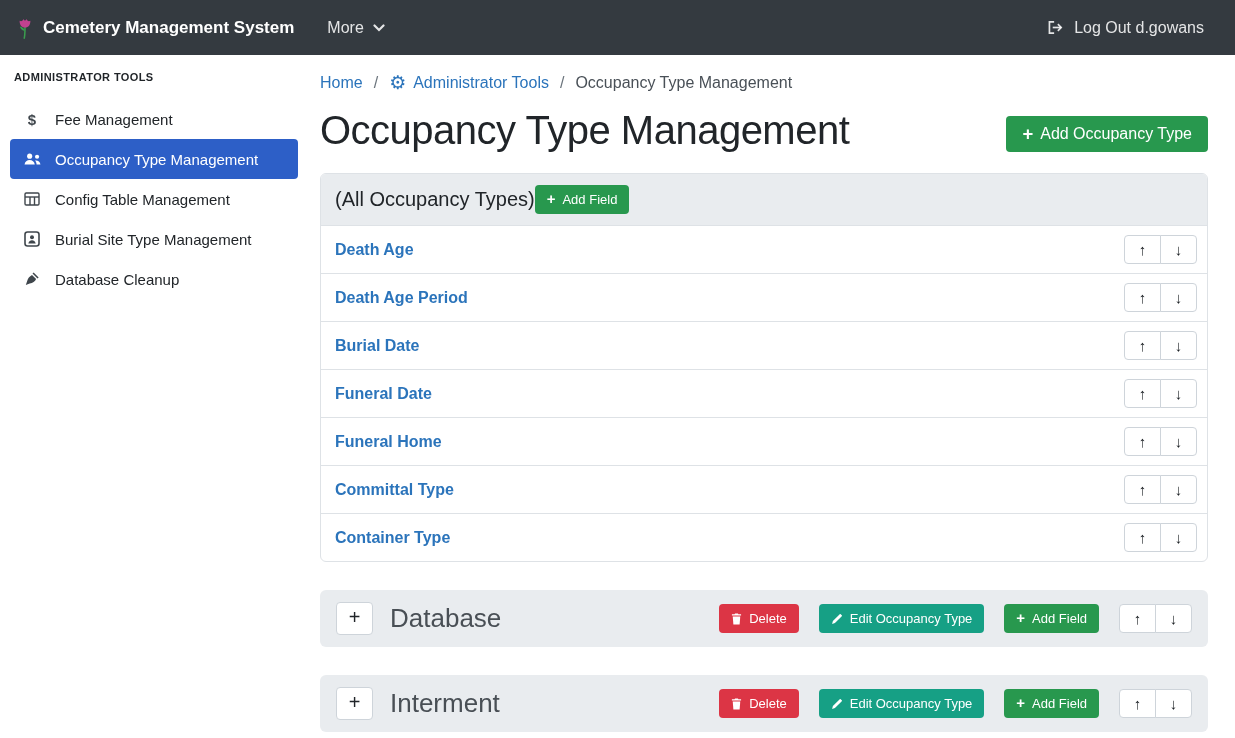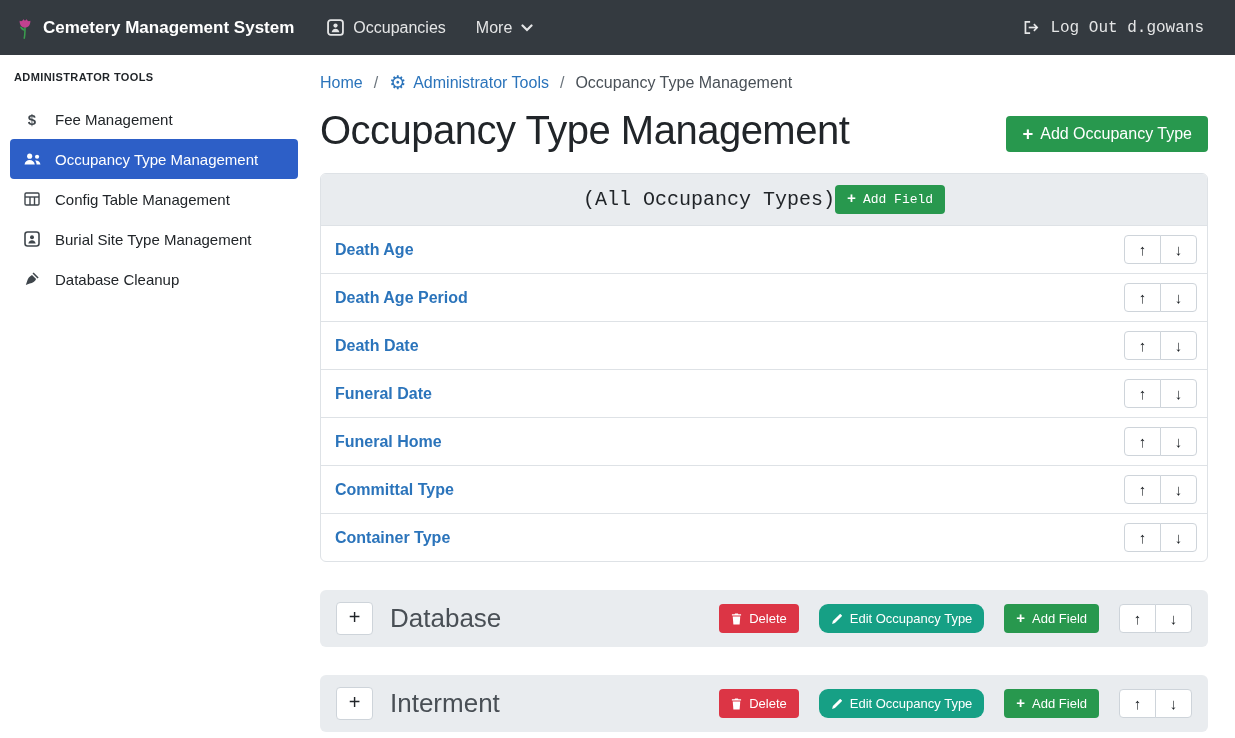--- a/index.html
+++ b/index.html
@@ -18,21 +18,21 @@
   body{
     width:1235px;height:738px;overflow:hidden;background:#fff;
     font-family:"Liberation Sans", sans-serif;color:#212529;
   }
   
   .navbar{height:55px;background:var(--navbar-bg);display:flex;align-items:center;padding:16px 16px;}
   .brand{display:flex;align-items:center;gap:9px;color:#fff;font-weight:700;font-size:17px;cursor:pointer;text-decoration:none;}
   .nav-links{display:flex;align-items:center;margin-left:18px;}
   .navlink{display:flex;align-items:center;gap:9px;padding:8px 15px;color:rgba(255,255,255,.87);font-size:16px;text-decoration:none;cursor:pointer;}
   .navlink .nicon{display:flex;align-items:center;}
-  .logout{margin-left:auto;font-family:Liberation Mono, monospace;}
+  .logout{margin-left:auto;}
   
   .layout{display:flex;height:706px;}
   .sidebar{width:308px;flex-shrink:0;background:#fff;padding-top:10px;}
   .sidebar-heading{font-size:11px;font-weight:700;color:#1f2327;letter-spacing:.4px;padding:6px 14px 16px 14px;}
   .side-item{display:flex;align-items:center;gap:13px;height:40px;margin:0 10px;padding:0 12px;border-radius:4px;font-size:15px;color:#212529;text-decoration:none;cursor:pointer;}
   .side-item .sicon{width:20px;display:flex;justify-content:center;align-items:center;color:#3f464c;font-weight:700;font-size:15px;}
   .side-item.active{background:var(--active-blue);color:#fff;}
   .side-item.active .sicon{color:#fff;}
   .main{flex:1;min-width:0;padding:14px 27px 0 12px;}
   
@@ -43,24 +43,24 @@
   
   .title-row{display:flex;align-items:flex-start;justify-content:space-between;margin-top:12px;}
   h1{margin:0;font-size:40px;font-weight:500;color:#212529;letter-spacing:-.5px;}
   
   .btn{display:inline-flex;align-items:center;gap:7px;border:none;border-radius:4px;color:#fff;cursor:pointer;font-family:inherit;white-space:nowrap;}
   .btn .plus{font-size:1.15em;font-weight:700;line-height:1;}
   .btn-lg{font-size:16px;padding:9px 16px;margin-top:8px;}
   .btn-sm{font-size:13px;padding:7px 12px;}
   .btn-success{background:var(--green);}
   .btn-danger{background:var(--red);}
-  .btn-teal{background:var(--teal);border-radius:9px;}
+  .btn-teal{background:var(--teal);}
   
   .card{margin-top:20px;border:1px solid var(--border);border-radius:6px;background:#fff;}
-  .card-header{background:var(--gray-bg);border-bottom:1px solid var(--border);border-radius:5px 5px 0 0;padding:11px 14px;display:flex;align-items:center;justify-content:center;font-family:Liberation Mono, monospace;}
+  .card-header{background:var(--gray-bg);border-bottom:1px solid var(--border);border-radius:5px 5px 0 0;padding:11px 14px;display:flex;align-items:center;justify-content:flex-start;}
   .card-title{font-size:20px;color:#212529;}
   .field-row{display:flex;align-items:center;justify-content:space-between;padding:9px 10px 9px 14px;}
   .field-row + .field-row{border-top:1px solid var(--border);}
   .field-link{color:var(--link);font-weight:700;font-size:16px;text-decoration:none;cursor:pointer;}
   .arrow-group{display:inline-flex;}
   .arrow-btn{width:37px;height:29px;background:#fff;border:1px solid var(--btn-border);color:#212529;font-size:15px;cursor:pointer;display:flex;align-items:center;justify-content:center;padding:0;}
   .arrow-btn:first-child{border-radius:4px 0 0 4px;}
   .arrow-btn:last-child{border-radius:0 4px 4px 0;margin-left:-1px;}
   
   .section-bar{margin-top:28px;background:var(--gray-bg);border-radius:6px;padding:12px 16px;display:flex;align-items:center;}
@@ -77,30 +77,20 @@
     <span>
         <svg viewBox="0 0 20 27" width="18" height="25">
           <path d="M10 13 C10 19 10 23 9 26" stroke="#3a9d4e" stroke-width="1.7" fill="none"></path>
           <path d="M9.7 17.5 C6 16.5 5 14.5 4.3 12.3 C7 12.8 9.2 14.5 9.7 17.5z" fill="#3a9d4e"></path>
           <path d="M10 13.5 C6 13.5 4 10.5 4 6 C6 7.2 7.2 6.2 8.2 4 C9.2 6.2 10.8 6.2 11.8 4 C12.8 6.2 14 7.2 16 6 C16 10.5 14 13.5 10 13.5z" fill="#c2418f"></path>
         </svg>
       </span>
     <span>Cemetery Management System</span>
   </a>
   <div class="nav-links">
-    <a class="navlink">
-      <span class="nicon">
-          <svg viewBox="0 0 16 16" width="17" height="17">
-            <rect x="1" y="1" width="14" height="14" rx="2.5" fill="none" stroke="currentColor" stroke-width="1.7"></rect>
-            <circle cx="8" cy="6.2" r="2" fill="currentColor"></circle>
-            <path d="M4.3 12.4c.6-2.1 2.1-3.2 3.7-3.2s3.1 1.1 3.7 3.2z" fill="currentColor"></path>
-          </svg>
-        </span>
-      <span>Occupancies</span>
-    </a>
     <a class="navlink">
       <span>More</span>
       <span class="nicon">
           <svg viewBox="0 0 12 8" width="12" height="8" fill="none" stroke="currentColor" stroke-width="2.2" stroke-linecap="round">
             <path d="M1.5 1.5L6 6l4.5-4.5"></path>
           </svg>
         </span>
     </a>
   </div>
   <a class="navlink logout">
@@ -213,21 +203,21 @@
 
   <div class="field-row">
     <a class="field-link">Death Age Period</a>
     <div class="arrow-group">
       <button class="arrow-btn">↑</button>
       <button class="arrow-btn">↓</button>
     </div>
   </div>
 
   <div class="field-row">
-    <a class="field-link">Death Date</a>
+    <a class="field-link">Burial Date</a>
     <div class="arrow-group">
       <button class="arrow-btn">↑</button>
       <button class="arrow-btn">↓</button>
     </div>
   </div>
 
   <div class="field-row">
     <a class="field-link">Funeral Date</a>
     <div class="arrow-group">
       <button class="arrow-btn">↑</button>

